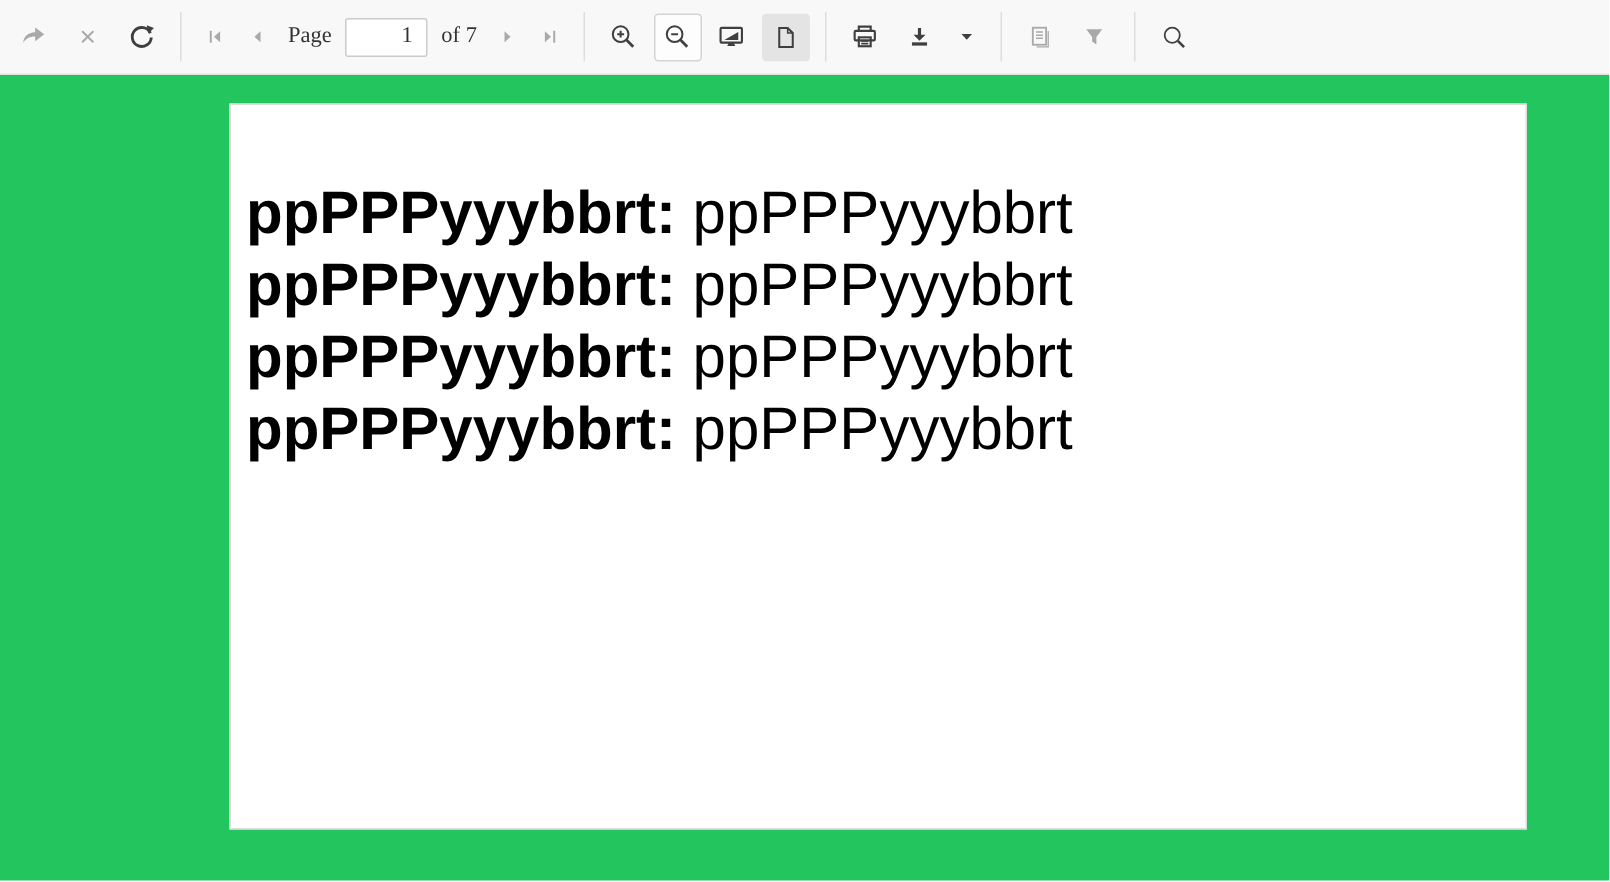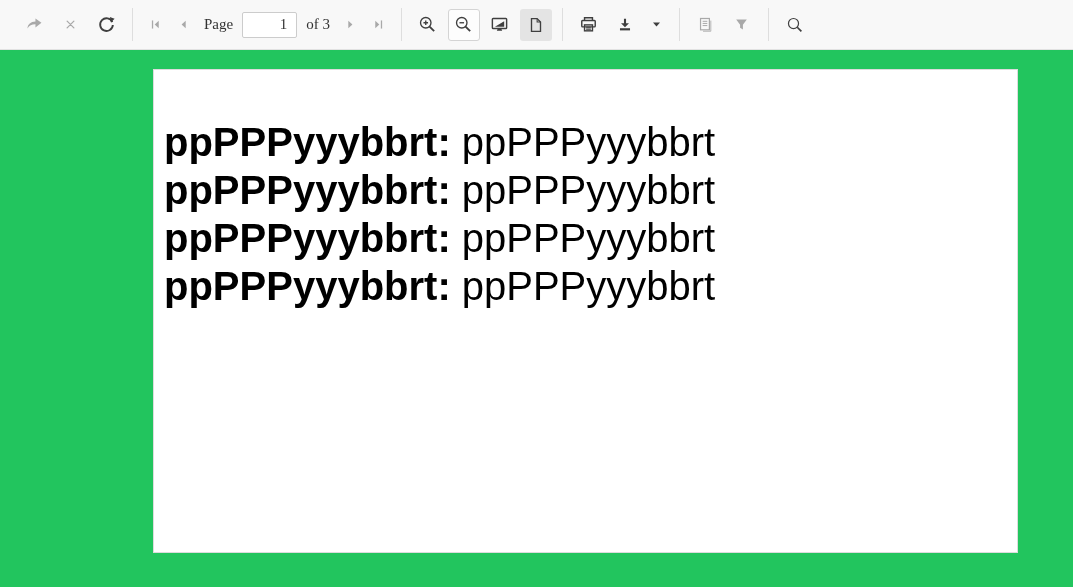--- a/index.html
+++ b/index.html
@@ -7,21 +7,21 @@
   body {
     width:1073px; height:588px; overflow:hidden;
     background:#ffffff;
     font-family:"Liberation Serif", serif;
   }
   .viewer { width:100%; height:100%; position:relative; }
 
   
   .toolbar {
     height:50px; background:#f8f8f8; border-bottom:1px solid #e2e2e2;
-    display:flex; align-items:center; padding:0 16px;
+    display:flex; align-items:center; padding:0 4px;
   }
   .tb-btn {
     width:32px; height:32px; flex:0 0 auto;
     display:flex; align-items:center; justify-content:center;
     border:1px solid transparent; border-radius:3px;
     background:transparent; color:#3f3f3f; padding:0; margin:0 2px;
     cursor:pointer;
   }
   .tb-btn.narrow { width:26px; margin:0 1px; }
   .tb-btn.disabled { color:#a9a9a9; cursor:default; }
@@ -105,21 +105,21 @@
         <svg viewBox="0 0 24 24" width="13" height="13">
             <path fill="currentColor" d="M16 5.2 L8.5 12 l7.5 6.8 Z"></path>
           </svg>
       </span>
     </button>
 
     <span class="tb-label">Page</span>
 
     <input class="page-input" type="text" value="1" style="">
 
-    <span class="tb-label">of 3</span>
+    <span class="tb-label">of 7</span>
 
     <button class="tb-btn narrow disabled">
       <span>
         <svg viewBox="0 0 24 24" width="13" height="13">
             <path fill="currentColor" d="M8 5.2 L15.5 12 8 18.8 Z"></path>
           </svg>
       </span>
     </button>
 
     <button class="tb-btn narrow disabled">

